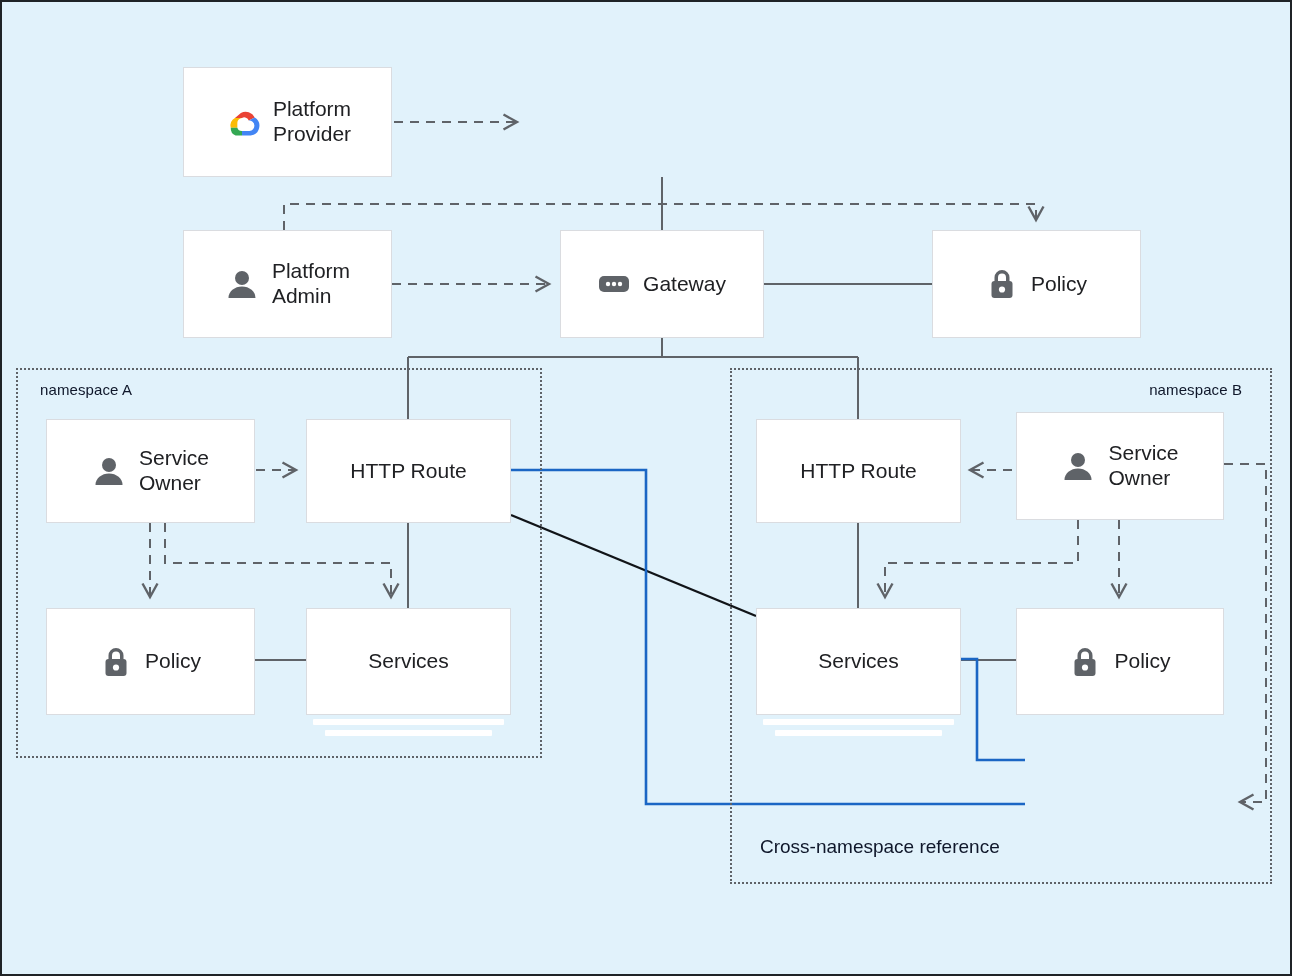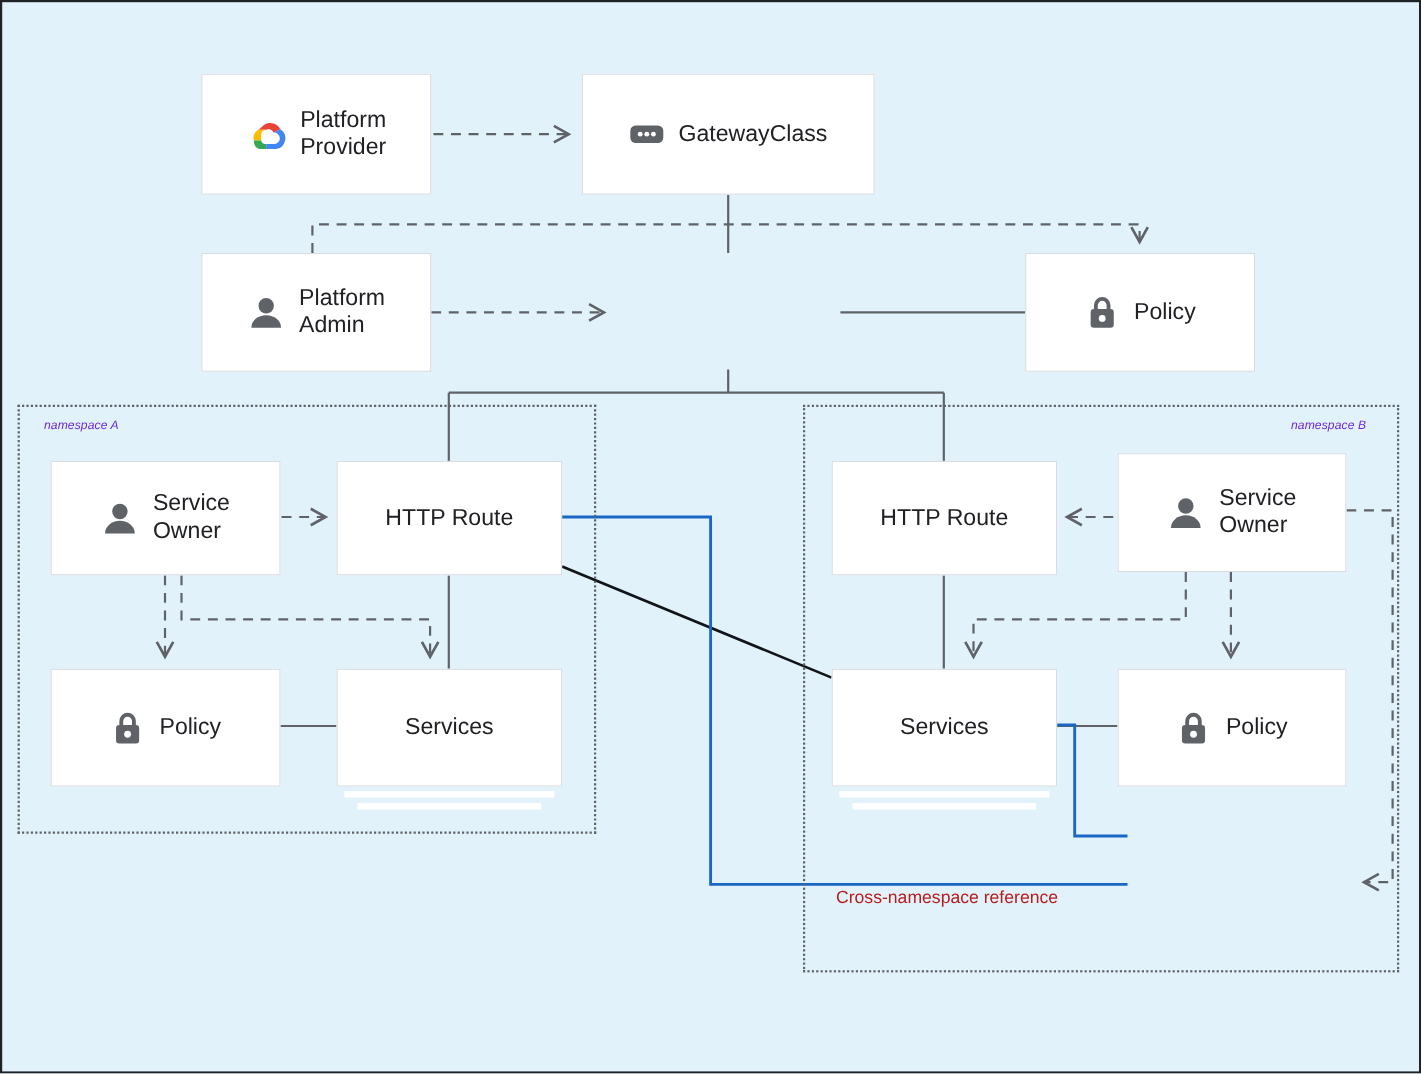--- a/index.html
+++ b/index.html
@@ -17,25 +17,24 @@
 
   
   .ns{
     position:absolute;
     border:2px dotted #5f6368;
     box-sizing:border-box;
     background:transparent;
   }
   .ns-label{
     position:absolute;
-    font-size:11px;
-    color:#6d28d9;
+    font-size:15px;
+    color:#0f172a;
     white-space:nowrap;
     letter-spacing:.1px;
-    font-style:italic;
   }
 
   
   .node{
     position:absolute;
     background:#ffffff;
     border:1px solid #dadce0;
     box-sizing:border-box;
     display:flex;
     align-items:center;
@@ -59,24 +58,25 @@
   .node.stack::after{ bottom:-11px; left:6px; right:6px;}
   .node.stack::before{ bottom:-22px; left:18px; right:18px;}
 
   
   .icon{display:inline-flex;align-items:center;justify-content:center;flex:0 0 auto;}
   .icon svg{display:block;}
 
   
   .edge-label{
     position:absolute;
-    font-size:16px;
-    color:#b91c1c;
+    font-size:19px;
+    color:#0f172a;
     white-space:nowrap;
     z-index:5;
+    margin-top:28px;
   }
 </style>
 </head>
 <body>
 
 <div id="canvas">
 
   <svg id="edges" viewBox="0 0 1292 976" width="1292" height="976" xmlns="http://www.w3.org/2000/svg">
     <defs>
       <marker id="arrow-gray" viewBox="0 0 12 12" refX="10" refY="6" markerWidth="9" markerHeight="9" orient="auto-start-reverse">
@@ -160,43 +160,43 @@
         <path d="M14.6 18.6 L22.5 12.0 A13.4 13.4 0 0 1 41.0 18.0 L33.0 22.0 A6.3 6.3 0 0 0 24.0 18.6 Z" fill="#ea4335"></path>
         <path d="M14.6 18.6 L24.0 18.6 A6.3 6.3 0 0 0 17.8 25.0 L17.8 31.6 L9.0 31.6 A11.0 11.0 0 0 1 14.6 18.6 Z" fill="#fbbc05"></path>
         <path d="M9.0 31.6 L17.8 31.6 A6.3 6.3 0 0 0 24.0 36.0 L24.0 42.0 L15.5 42.0 A10.5 10.5 0 0 1 9.0 31.6 Z" fill="#34a853"></path>
         <path d="M33.0 22.0 L41.0 18.0 A13.0 13.0 0 0 1 35.5 42.0 L24.0 42.0 L24.0 36.0 L34.0 36.0 A6.9 6.9 0 0 0 33.0 22.0 Z" fill="#4285f4"></path>
       </svg>
     </span>
     <span class="lbl">Platform
 Provider</span>
   </div>
 
-  <div class="node" style="left:527px;top:65px;width:266px;height:110px;">
+
+  <div class="node" style="left:181px;top:228px;width:209px;height:108px;">
+    <span class="icon">
+      <svg width="34" height="34" viewBox="0 0 34 34">
+        <circle cx="17" cy="11" r="7" fill="#5f6368"></circle>
+        <path d="M3.5 31 A13.5 11.5 0 0 1 30.5 31 Z" fill="#5f6368"></path>
+      </svg>
+    </span>
+    <span class="lbl">Platform
+Admin</span>
+  </div>
+
+  <div class="node" style="left:558px;top:228px;width:204px;height:108px;">
     <span class="icon">
       <svg width="32" height="24" viewBox="0 0 32 24">
         <rect x="1" y="4" width="30" height="16" rx="5" fill="#5f6368"></rect>
         <circle cx="10" cy="12" r="2.2" fill="#ffffff"></circle>
         <circle cx="16" cy="12" r="2.2" fill="#ffffff"></circle>
         <circle cx="22" cy="12" r="2.2" fill="#ffffff"></circle>
       </svg>
     </span>
-    <span class="lbl">GatewayClass</span>
-  </div>
-
-  <div class="node" style="left:181px;top:228px;width:209px;height:108px;">
-    <span class="icon">
-      <svg width="34" height="34" viewBox="0 0 34 34">
-        <circle cx="17" cy="11" r="7" fill="#5f6368"></circle>
-        <path d="M3.5 31 A13.5 11.5 0 0 1 30.5 31 Z" fill="#5f6368"></path>
-      </svg>
-    </span>
-    <span class="lbl">Platform
-Admin</span>
-  </div>
-
+    <span class="lbl">Gateway</span>
+  </div>
 
   <div class="node" style="left:930px;top:228px;width:209px;height:108px;">
     <span class="icon">
       <svg width="32" height="34" viewBox="0 0 32 34">
         <path d="M16 3 A7.5 7.5 0 0 1 23.5 10.5 L23.5 15 L20 15 L20 10.5 A4 4 0 0 0 12 10.5 L12 15 L8.5 15 L8.5 10.5 A7.5 7.5 0 0 1 16 3 Z" fill="#5f6368"></path>
         <rect x="5.5" y="14" width="21" height="17" rx="3" fill="#5f6368"></rect>
         <circle cx="16" cy="22.5" r="3.1" fill="#ffffff"></circle>
       </svg>
     </span>
     <span class="lbl">Policy</span>

